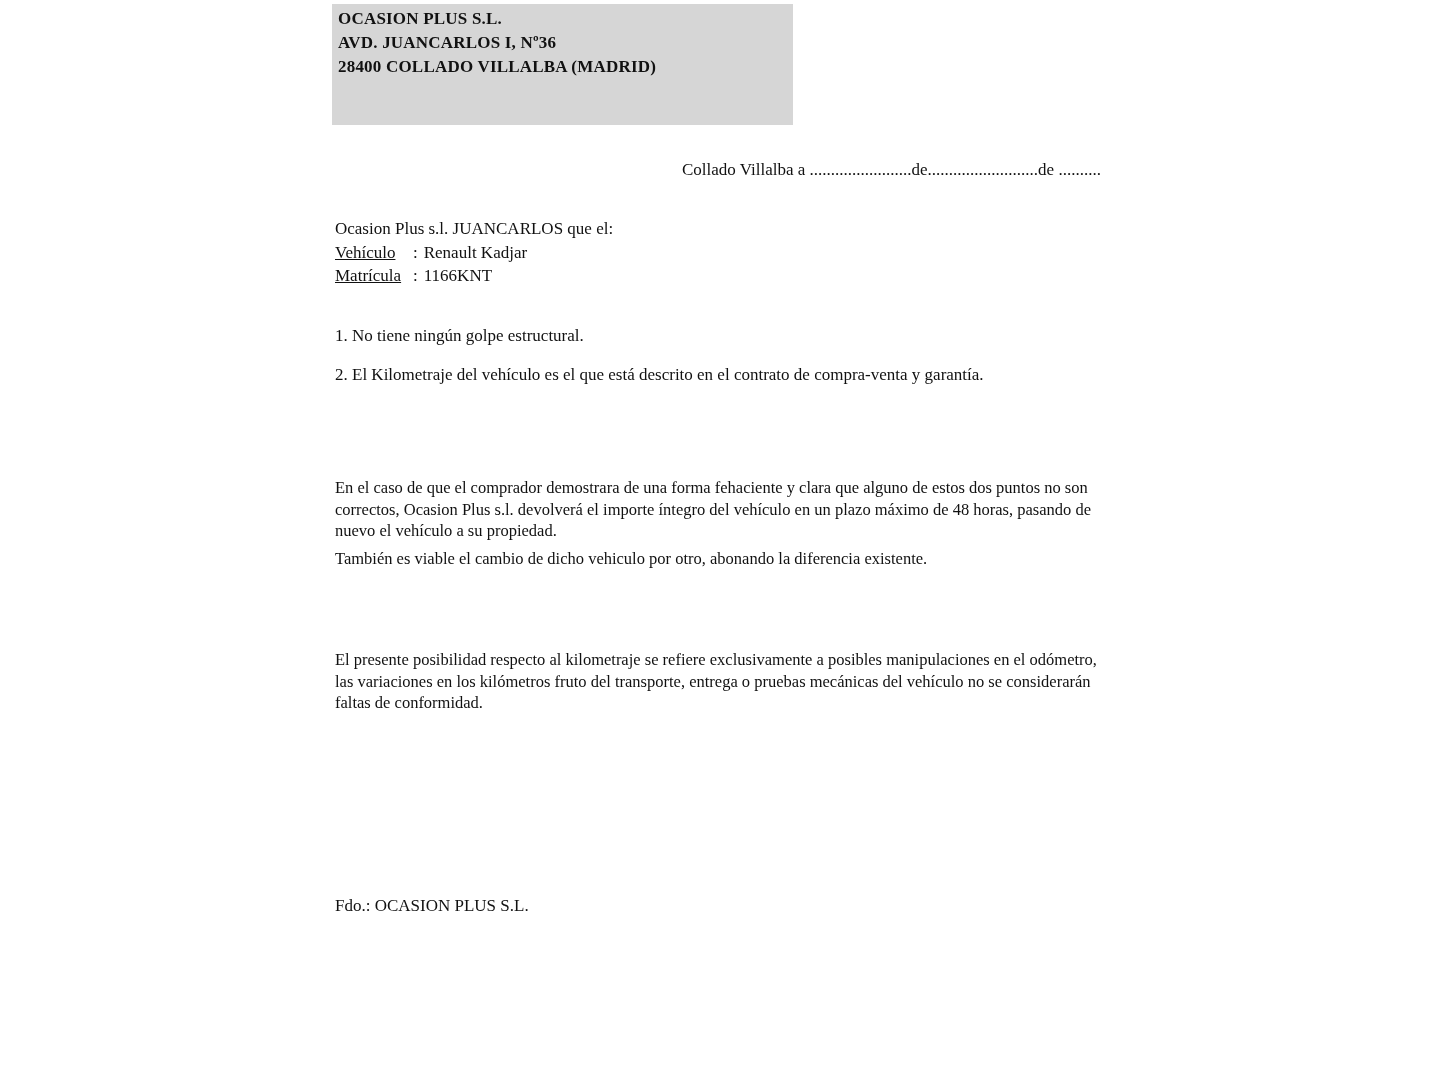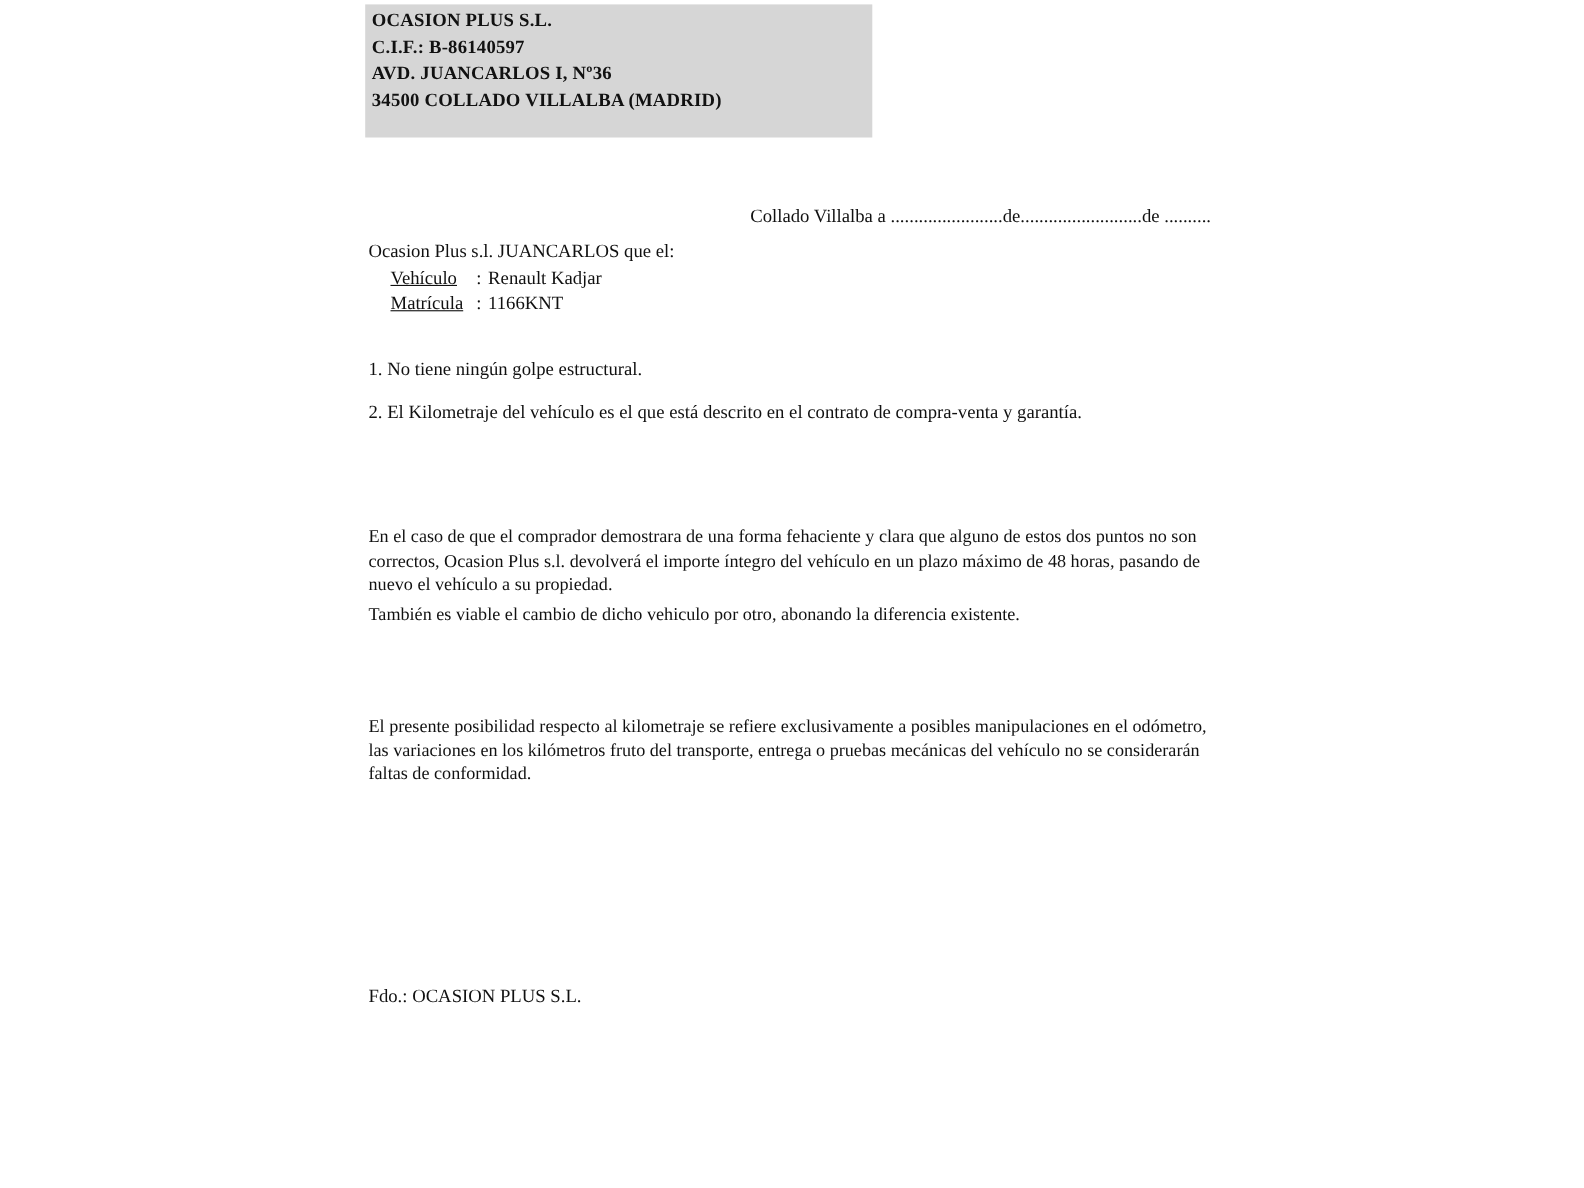--- a/index.html
+++ b/index.html
@@ -31,34 +31,34 @@
     font-size: 17px;
     line-height: 24px;
     font-weight: bold;
     letter-spacing: 0.2px;
     white-space: nowrap;
   }
   
   .date-line {
     position: absolute;
     left: 682px;
-    top: 187px;
+    top: 160px;
     font-size: 17px;
     white-space: nowrap;
   }
   
   .certify {
     position: absolute;
     left: 335px;
     top: 217px;
     font-size: 17px;
     line-height: 23px;
   }
   .certify .intro { margin-bottom: 1px; }
-  .field-row { white-space: nowrap; margin-left: 20px; }
+  .field-row { white-space: nowrap; }
   .field-label {
     display: inline-block;
     min-width: 76px;
     text-decoration: underline;
   }
   .field-sep { display: inline-block; padding: 0 6px 0 2px; }
   
   .point {
     position: absolute;
     left: 335px;
@@ -102,23 +102,22 @@
     text-align: left;
   }
 </style>
 </head>
 <body>
 
 <div class="page">
 
   <div class="company-box">
     <div class="line">OCASION PLUS S.L.</div>
-    <div class="line">C.I.F.: B-86140597</div>
     <div class="line">AVD. JUANCARLOS I, Nº36</div>
-    <div class="line">34500 COLLADO VILLALBA (MADRID)</div>
+    <div class="line">28400 COLLADO VILLALBA (MADRID)</div>
   </div>
 
   <div class="date-line">Collado Villalba a ........................de..........................de ..........</div>
 
   <div class="certify">
     <div class="intro">Ocasion Plus s.l. JUANCARLOS que el:</div>
     <div class="field-row">
       <span class="field-label">Vehículo</span><span class="field-sep">:</span><span>Renault Kadjar</span>
     </div>
     <div class="field-row">

